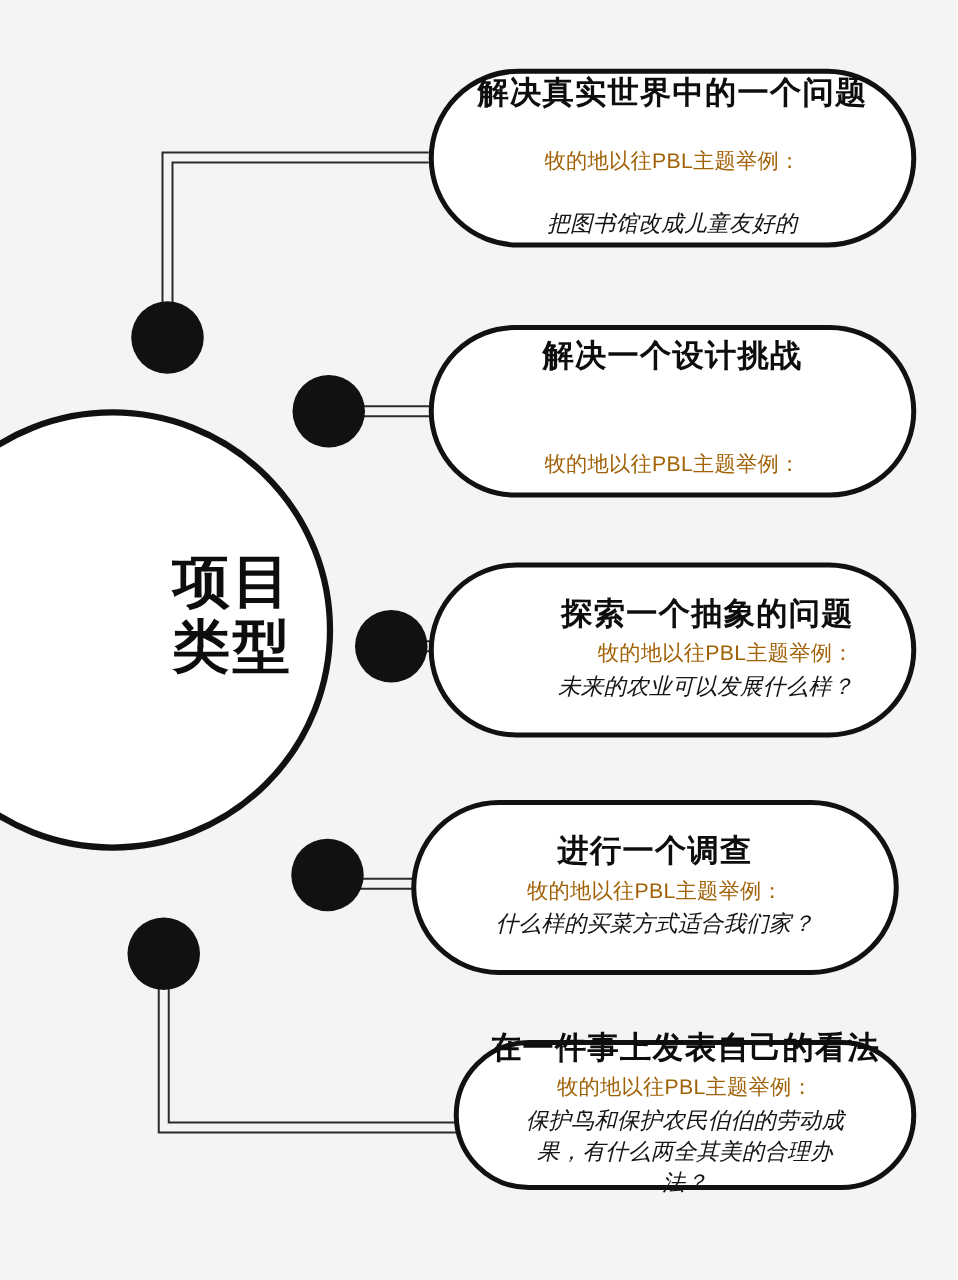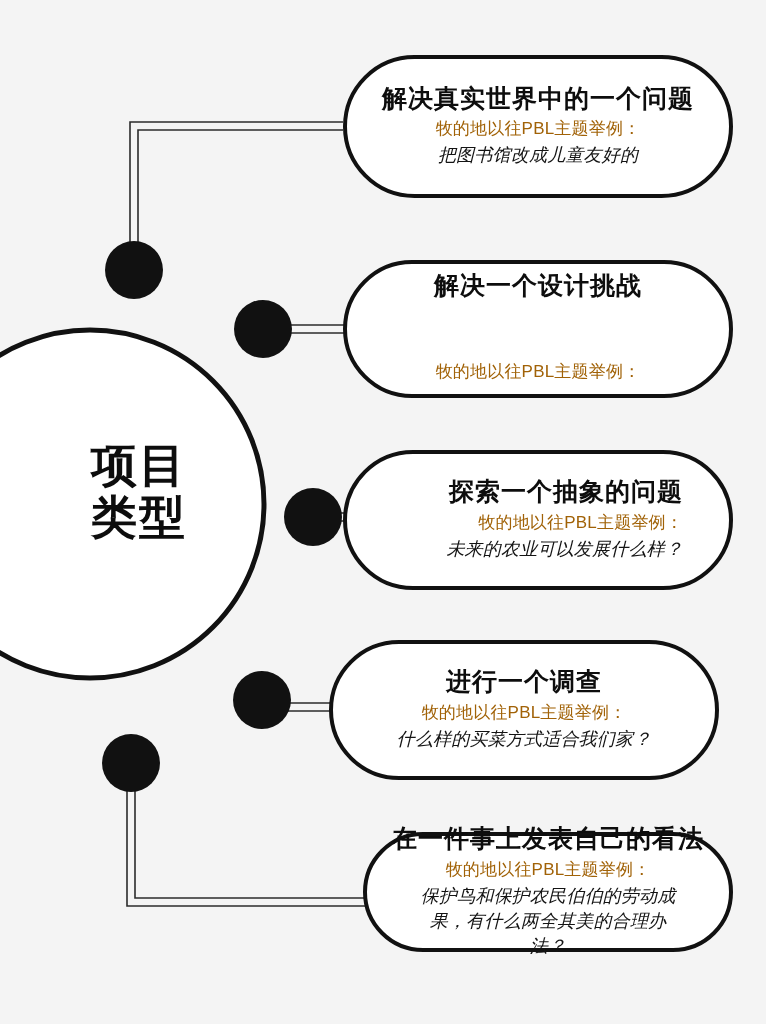--- a/index.html
+++ b/index.html
@@ -51,21 +51,21 @@
   .hub-label {
     position: absolute;
     left: 44px;
     top: 440px;
     width: 190px;
     font-size: 46px;
     font-weight: bold;
     line-height: 1.13;
     letter-spacing: 2px;
     color: #0d0d0d;
-    text-align: center;
+    text-align: right;
     white-space: pre-line;
   }
 
   
   .node-box {
     position: absolute;
     box-sizing: border-box;
     background: #ffffff;
     border: 4px solid #111111;
     border-radius: 999px;
@@ -102,21 +102,21 @@
     line-height: 1.38;
     letter-spacing: 0.2px;
     color: #141414;
   }
   .node-example.wrap {
     white-space: normal;
     max-width: 300px;
   }
 
   
-  #node-1 { left: 343px; top: 55px;  width: 390px; height: 143px; }
+  #node-1 { left: 343px; top: 55px;  width: 390px; height: 143px; gap: 24px; }
   #node-2 { left: 343px; top: 260px; width: 390px; height: 138px; justify-content: space-between; }
   #node-3 { left: 343px; top: 450px; width: 390px; height: 140px; align-items: flex-end; }
   #node-4 { left: 329px; top: 640px; width: 390px; height: 140px; }
   #node-5 { left: 363px; top: 832px; width: 370px; height: 120px; }
 </style>
 </head>
 <body>
 
 <div id="diagram-root">
 

